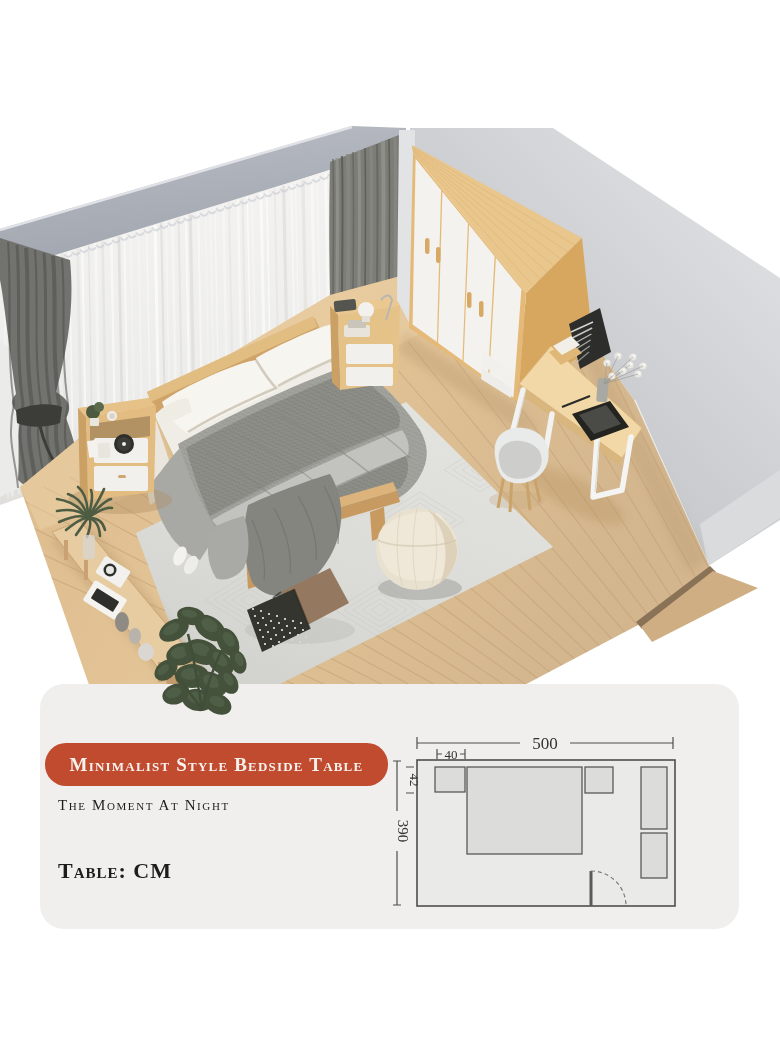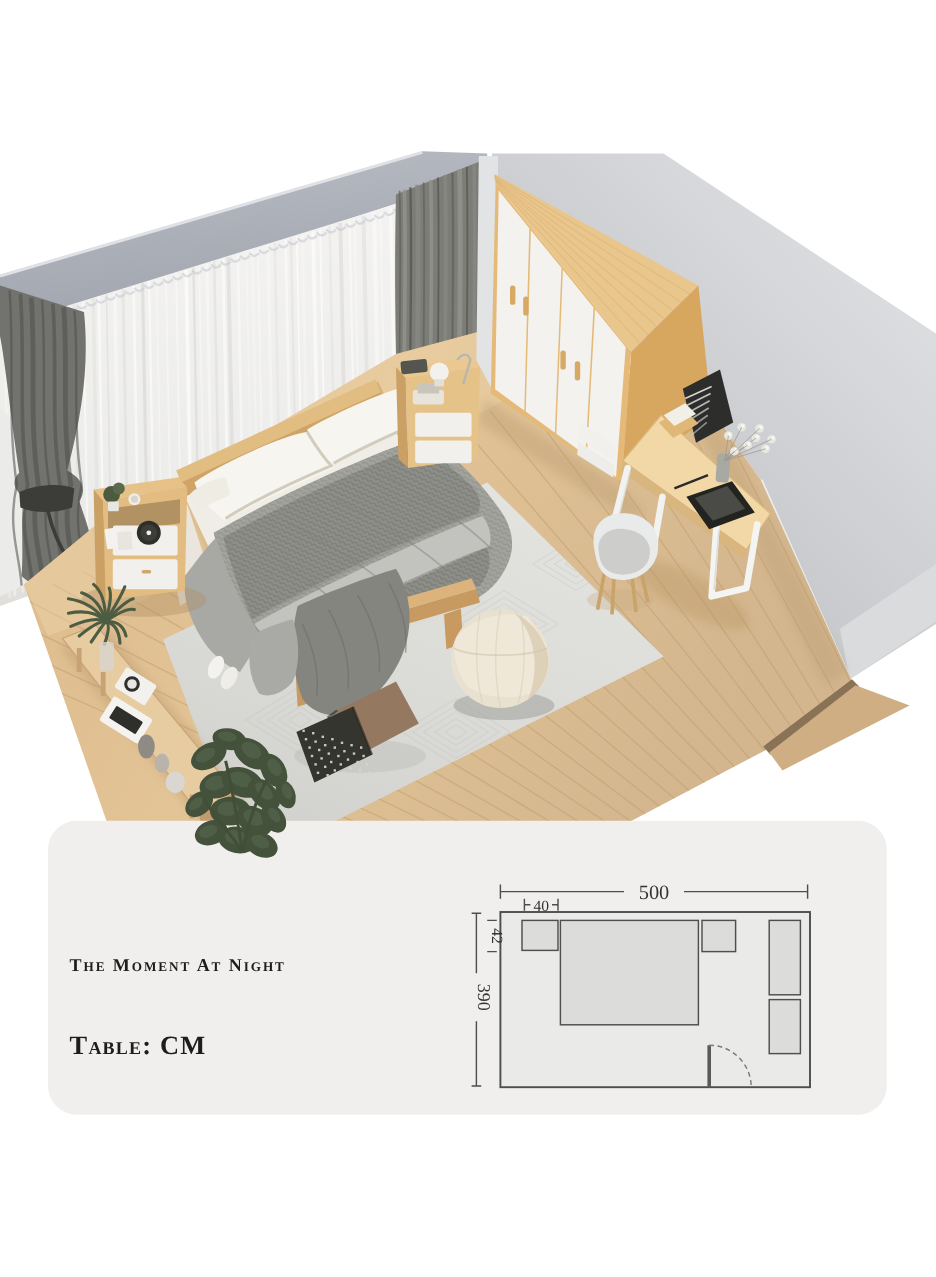--- a/index.html
+++ b/index.html
@@ -2,21 +2,21 @@
 <html><head>
 <meta charset="utf-8">
 <style>
   html,body { margin:0; padding:0; background:#ffffff; width:780px; height:1064px; overflow:hidden; }
   * { box-sizing:border-box; }
   .panel { position:absolute; left:40px; top:684px; width:699px; height:245px; background:#f0efee; border-radius:24px; z-index:1; }
   .banner { position:absolute; left:5px; top:59px; width:343px; height:43px; background:#c14b2e; border-radius:21px;
              color:#f8f2ee; font-family:"Liberation Serif",serif; font-variant:small-caps; font-weight:bold;
              font-size:19px; letter-spacing:1.2px; text-align:center; line-height:43px; }
   .t1 { position:absolute; left:18px; top:113px; font-family:"Liberation Serif",serif; font-variant:small-caps;
-         font-weight:bold; font-size:15px; letter-spacing:1.6px; color:#1d1d1d; }
+         font-weight:normal; font-size:15px; letter-spacing:1.6px; color:#1d1d1d; }
   .t2 { position:absolute; left:18px; top:147px; font-family:"Liberation Serif",serif; font-variant:small-caps;
          font-weight:bold; font-size:15px; letter-spacing:1.2px; color:#1d1d1d; line-height:13.5px; width:380px; }
   .t3 { position:absolute; left:18px; top:174px; font-family:"Liberation Serif",serif; font-variant:small-caps;
          font-weight:bold; font-size:22px; letter-spacing:1px; color:#1d1d1d; }
 </style>
 </head>
 <body>
 
 <svg width="780" height="1064" viewBox="0 0 780 1064" style="position:absolute;left:0;top:0">
     <defs>
@@ -541,20 +541,21 @@
 
 <circle cx="417" cy="549" r="41" fill="#e9e1d0"></circle>
 <path d="M380 532 C390 516 420 508 440 514 L455 536 C458 550 454 566 446 576 C430 584 404 582 390 572 C380 560 377 544 380 532 Z" fill="#efe8d8"></path>
     <path d="M428 510 C444 518 456 534 457 550 C457 564 450 576 440 583 C448 564 450 532 428 510 Z" fill="#d9cdb4" opacity="0.85"></path>
 <path d="M417 508 C412 534 412 564 417 590 M400 512 C396 534 396 562 402 586 M434 512 C438 534 438 562 432 586" stroke="#d8ceb8" stroke-width="1.1" fill="none" opacity="0.6"></path>
 <path d="M378 540 C392 548 440 548 456 540" stroke="#cfc4ae" stroke-width="1.5" fill="none" opacity="0.6"></path>
   </svg>
 
 <div class="panel">
 
+  <div class="banner">Minimalist Style Bedside Table</div>
 
   <div class="t1">The Moment At Night</div>
 
 
   <div class="t3">Table: CM</div>
 </div>
 <svg width="310" height="200" viewBox="0 0 310 200" style="position:absolute;left:390px;top:723px;z-index:2" font-family="'Liberation Serif',serif">
 <rect x="27" y="37" width="258" height="146" fill="#eaeae8" stroke="#4e4e4e" stroke-width="1.6"></rect>
 
 <g stroke="#4e4e4e" stroke-width="1.2">

